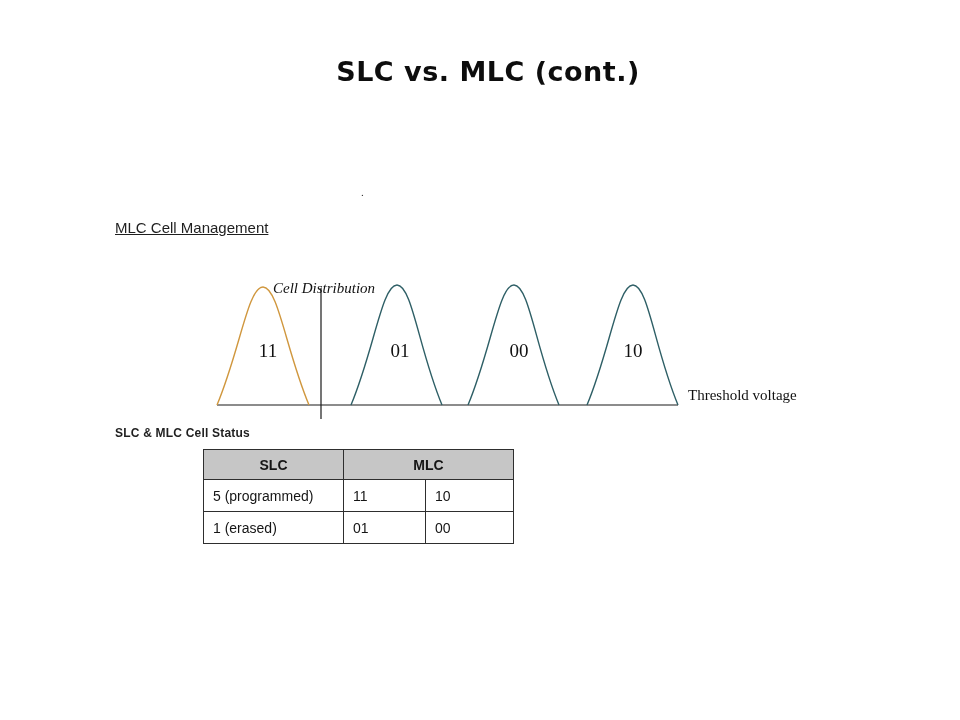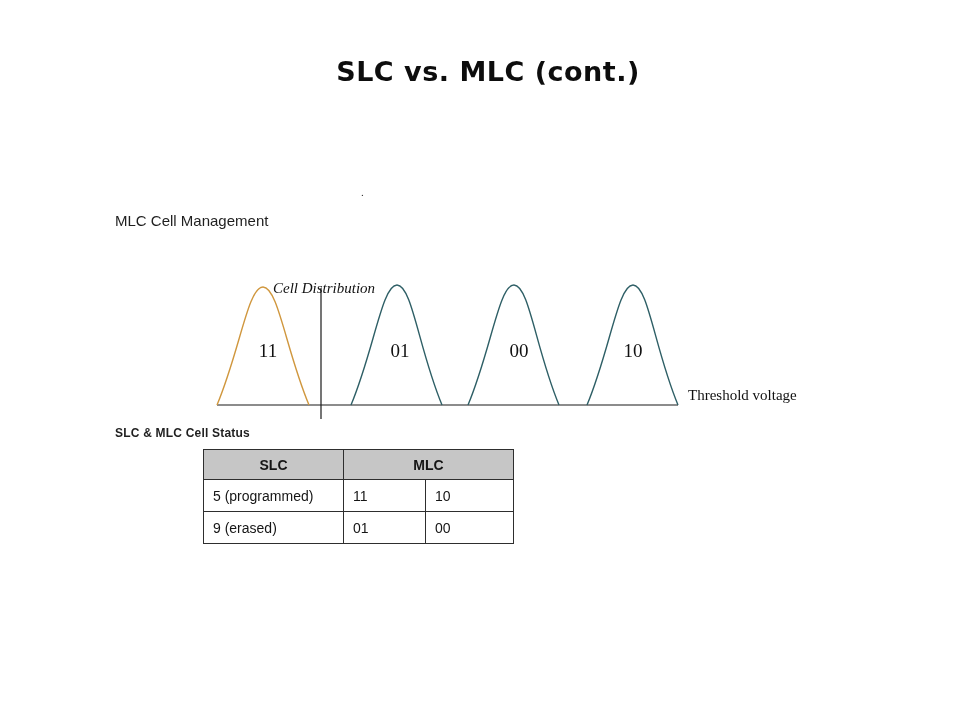--- a/index.html
+++ b/index.html
@@ -15,21 +15,21 @@
     font-size:27px;color:#0d0d0d;letter-spacing:0.5px;
   }
   .stray-dot{
     top:186px;left:361px;font-size:11px;color:#2b2b2b;
     font-family:"Liberation Serif",serif;
   }
   .heading-sans{
     left:115px;font-size:15px;color:#1f1f1f;
   }
   .heading-sans.bold{font-weight:bold;font-size:12px;letter-spacing:0.2px;}
-  .mgmt{top:212px;}
+  .mgmt{top:219px;text-decoration:underline;}
   .status{top:426px;}
   .diagram-svg{left:195px;top:265px;}
   .serif-label{
     font-family:"Liberation Serif",serif;color:#111;white-space:nowrap;
   }
   .dist-title{left:273px;top:280px;font-size:15px;font-style:italic;}
   .thresh{left:688px;top:387px;font-size:15px;font-family:Liberation Serif, serif;}
   .curve-label{
     font-family:"Liberation Serif",serif;color:#111;
     top:340px;width:44px;text-align:center;font-size:19px;
@@ -90,18 +90,18 @@
       <tr>
     <th class="w1" bgcolor="#c6c6c6">SLC</th>
     <th class="w2" colspan="2" bgcolor="#c6c6c6">MLC</th>
   </tr>
   <tr>
     <td class="w1">5 (programmed)</td>
     <td class="w2">11</td>
     <td class="w3">10</td>
   </tr>
   <tr>
-    <td class="w1">9 (erased)</td>
+    <td class="w1">1 (erased)</td>
     <td class="w2">01</td>
     <td class="w3">00</td>
   </tr>
 </tbody>
   </table>
 
 </body></html>

